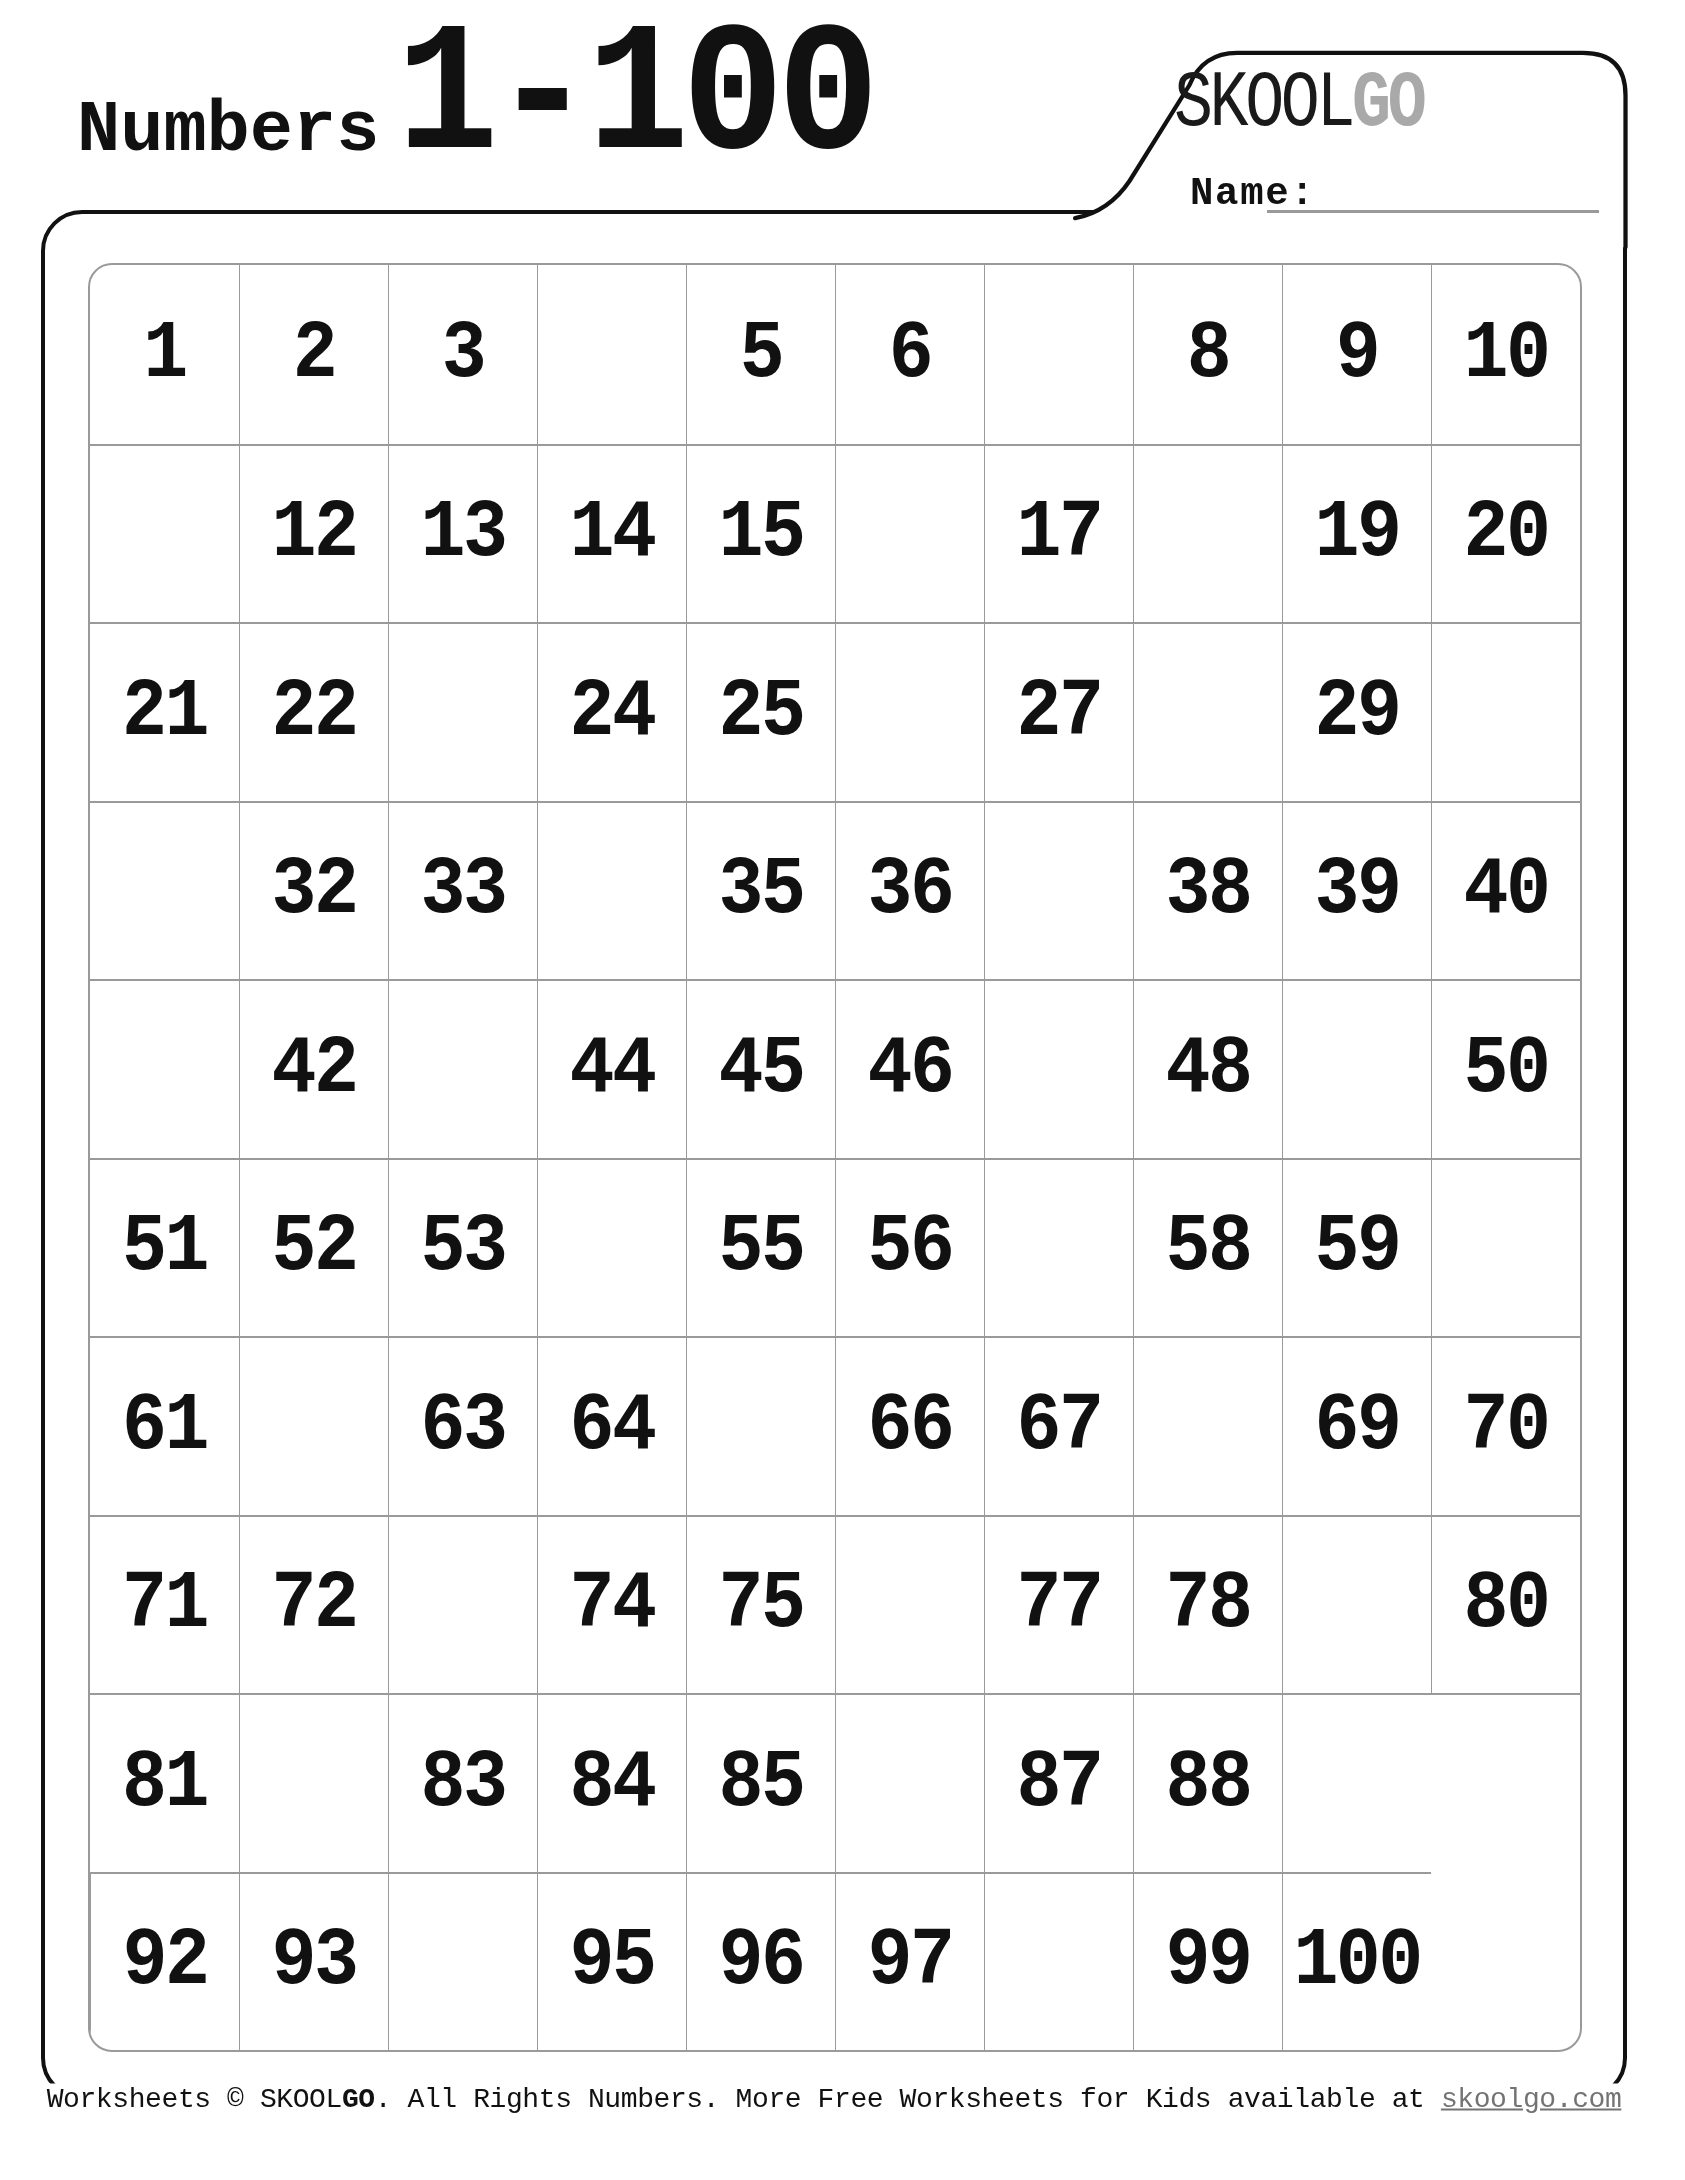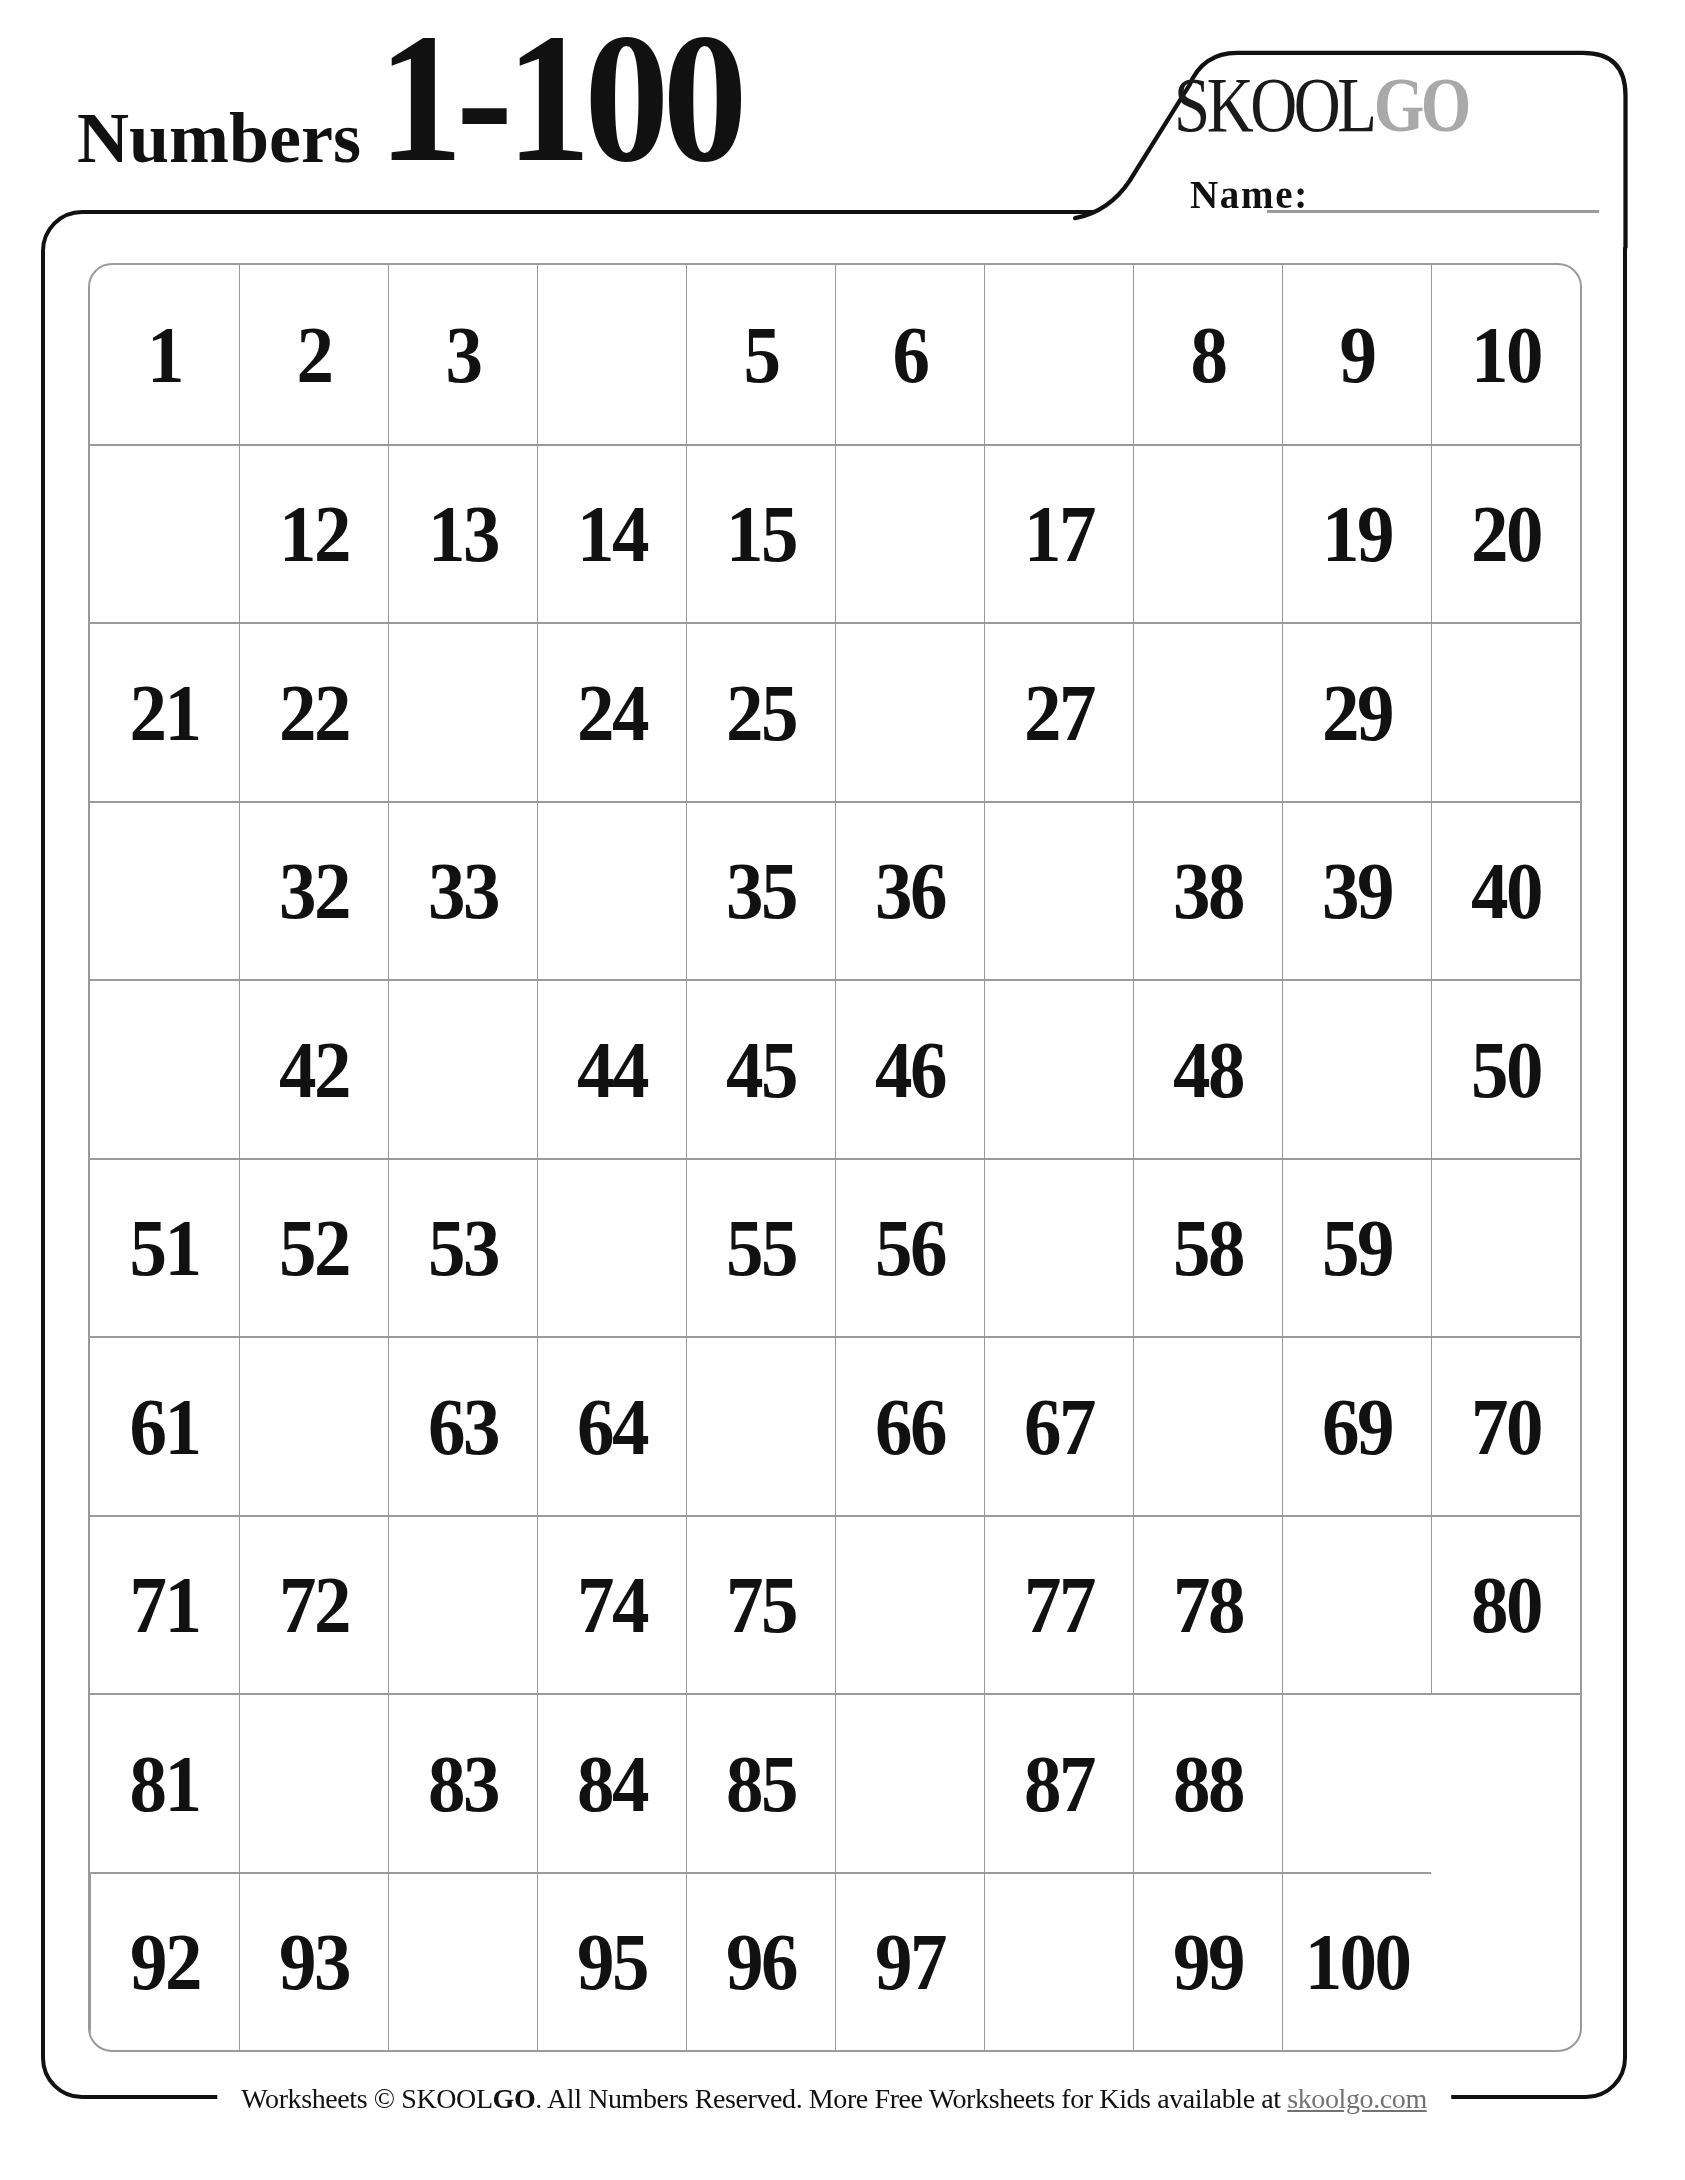--- a/index.html
+++ b/index.html
@@ -1,20 +1,20 @@
 <!DOCTYPE html>
 <html style="font-size:13.6px"><head>
 <meta charset="utf-8">
 <style>
   html,body{margin:0;padding:0;background:#ffffff;}
   #page{
     position:relative;
     width:1686px;height:2154px;
     background:#ffffff;
-    font-family:Liberation Serif, serif;
+    font-family:Liberation Mono, monospace;
     color:#111;
     overflow:hidden;
   }
 
   
   .title-wrap{
     position:absolute;left:77px;top:20.4px;
     display:flex;align-items:baseline;gap:17px;
     white-space:nowrap;
   }
@@ -416,17 +416,17 @@
       </div>
       <div class="cell bl bt">
         <span>99</span>
       </div>
       <div class="cell bl bt">
         <span>100</span>
       </div>
     </div>
 
   <div class="footer">
-    <span>Worksheets © SKOOL</span><span class="brand-bold">GO</span><span>. All Numbers Reserved. More Free Worksheets for Kids available at </span><span class="site-link">skoolgo.com</span>
+    <span>Worksheets © SKOOL</span><span class="brand-bold">GO</span><span>. All Rights Numbers. More Free Worksheets for Kids available at </span><span class="site-link">skoolgo.com</span>
   </div>
 
 </div>
 
 
 </body></html>

